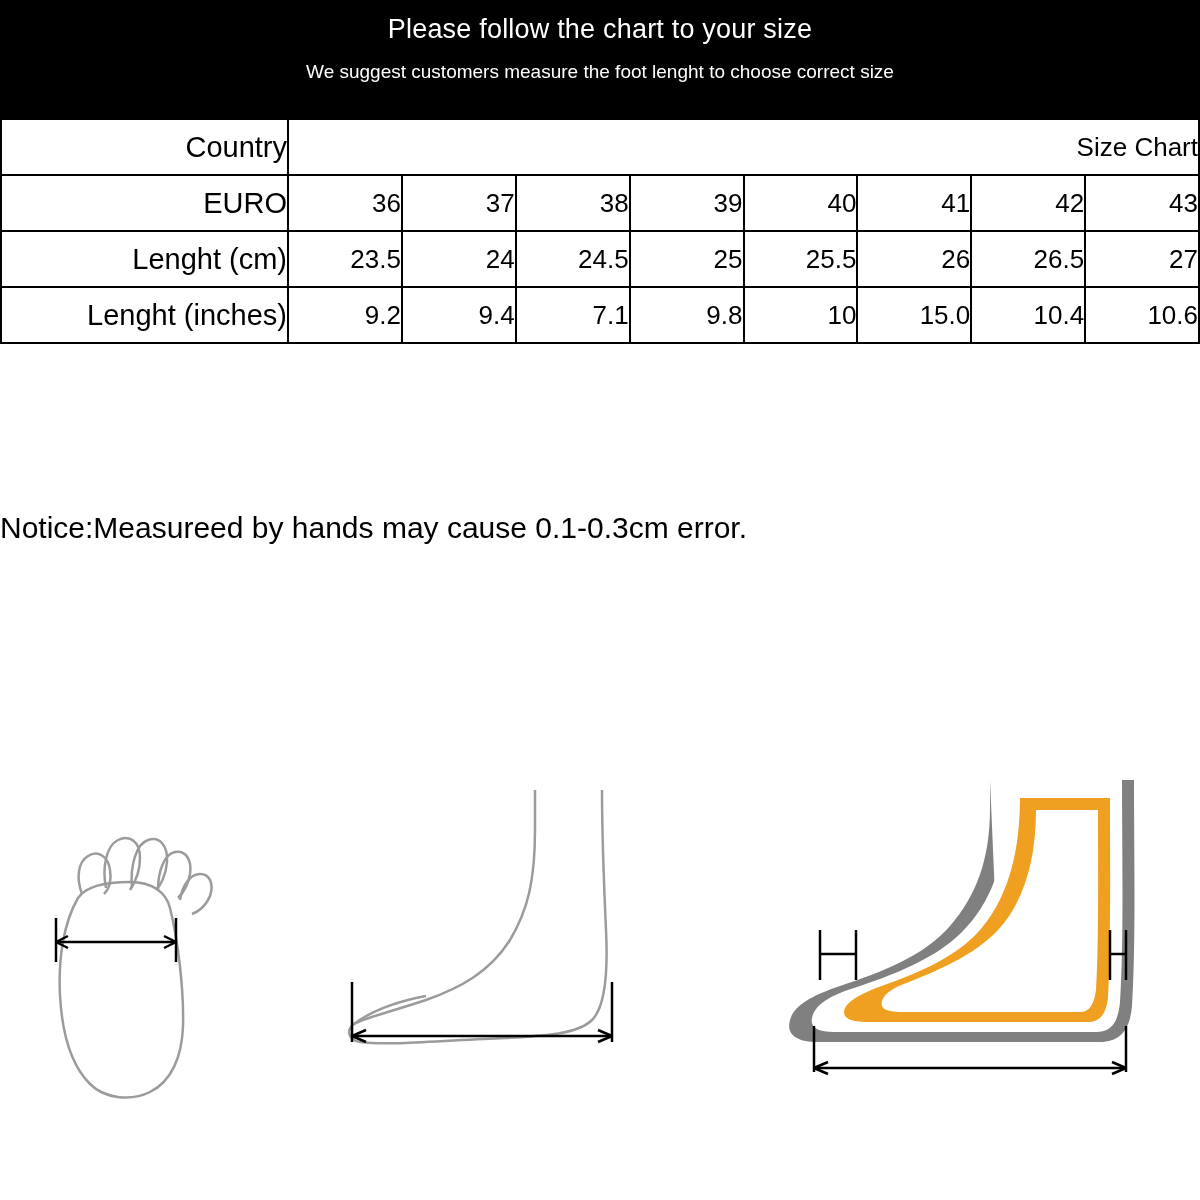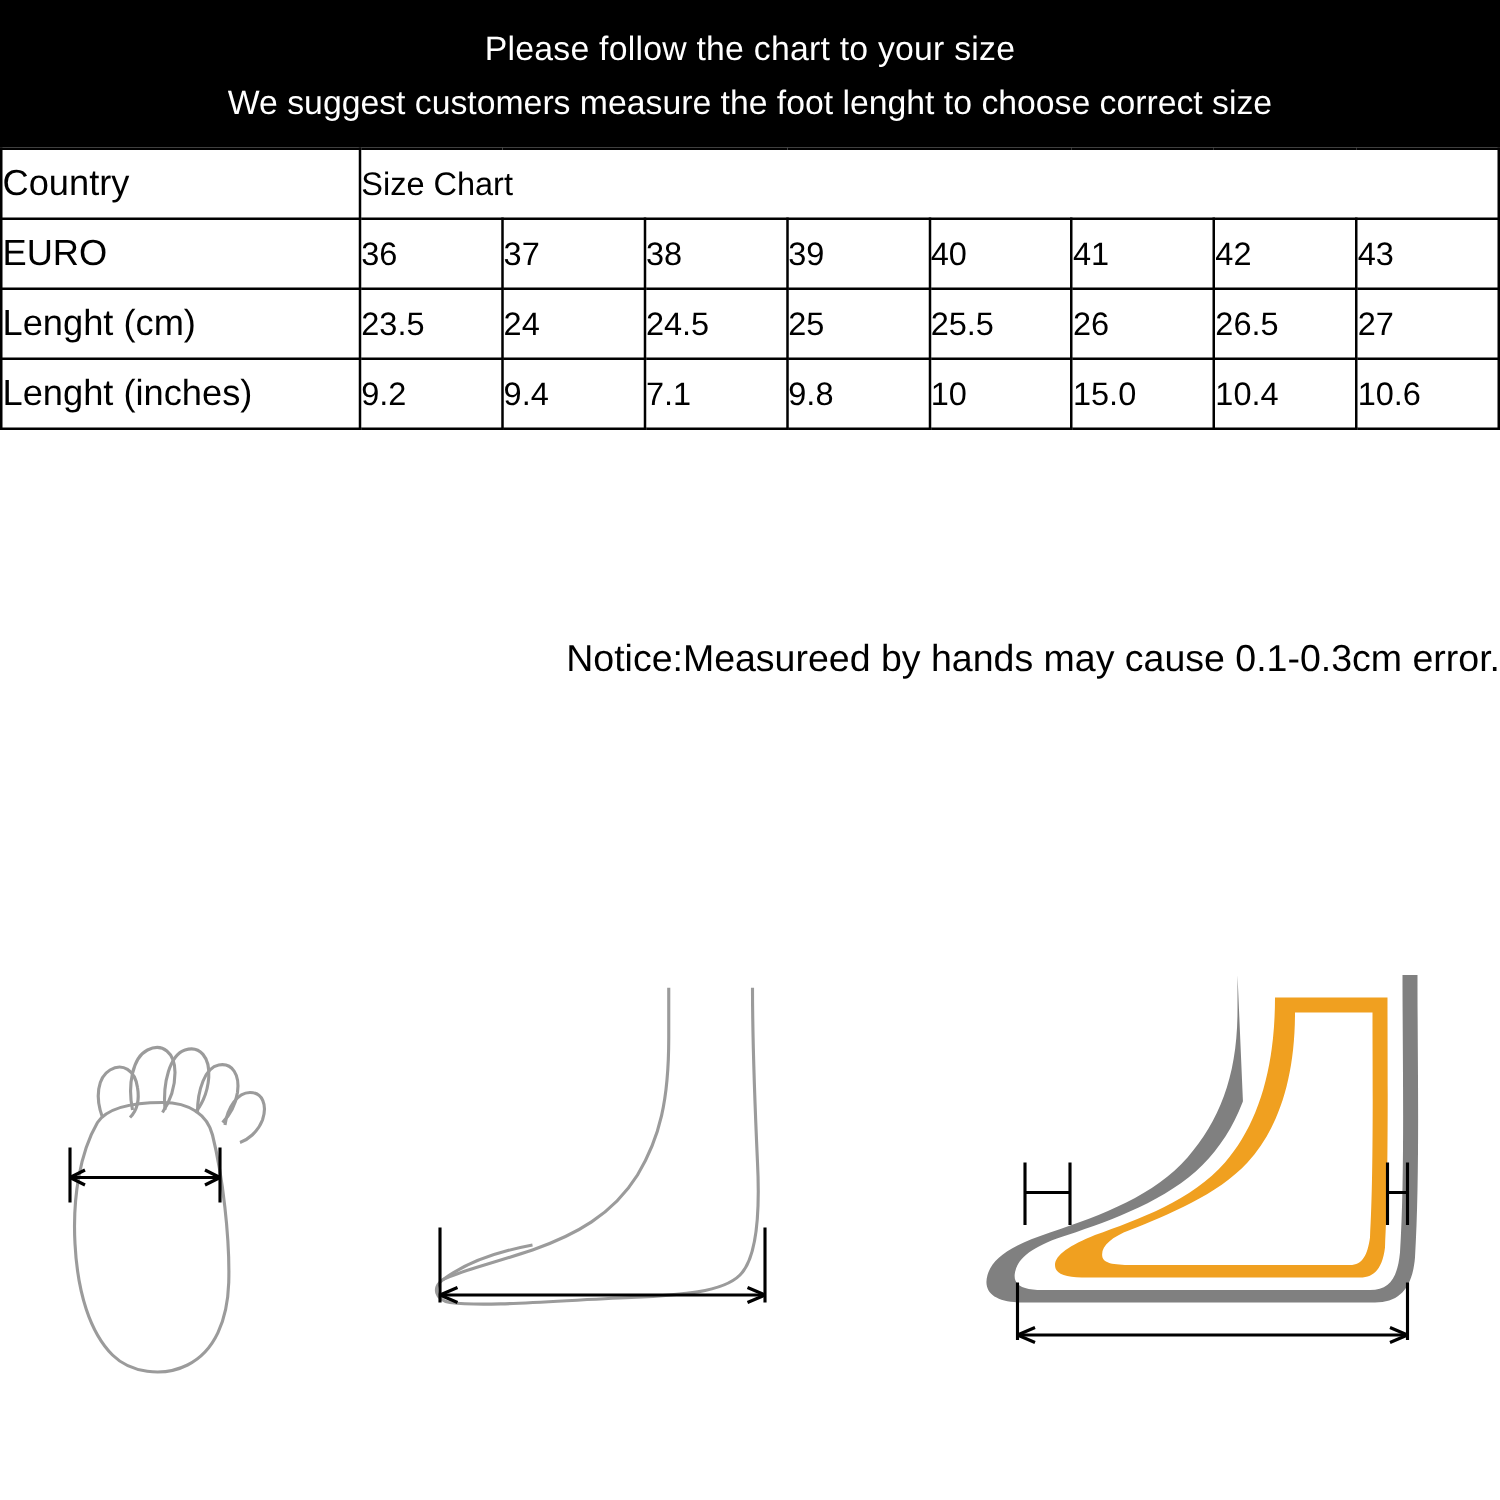--- a/index.html
+++ b/index.html
@@ -16,65 +16,65 @@
     overflow: hidden;
   }
 
   
   .banner {
     background: #000000;
     color: #ffffff;
     height: 116px;
     width: 1200px;
     box-sizing: border-box;
-    padding-top: 22px;
+    padding-top: 12px;
     text-align: center;
   }
   .banner-line1 {
     font-size: 27px;
     line-height: 34px;
     letter-spacing: 0.2px;
   }
   .banner-line2 {
-    font-size: 27px;
+    font-size: 19px;
     line-height: 34px;
     margin-top: 9px;
   }
 
   
   .table-wrap {
     width: 1200px;
     box-sizing: border-box;
     border-top: 2px solid #000;
   }
   table.size-chart {
     border-collapse: collapse;
     width: 1200px;
     table-layout: fixed;
   }
   table.size-chart td {
     border: 2px solid #000000;
-    text-align: left;
+    text-align: right;
     vertical-align: middle;
     font-size: 26px;
     height: 54px;
     padding: 0;
   }
   table.size-chart td.label {
     font-size: 29px;
   }
   td.first-col { width: 285px; }
   td.size-title {
     font-size: 38px;
     text-align: center;
   }
 
   
   .notice {
-    text-align: right;
+    text-align: left;
     font-size: 30px;
     margin-top: 167px;
   }
 
   
   .diagrams {
     position: absolute;
     left: 0;
     top: 770px;
     width: 1200px;

